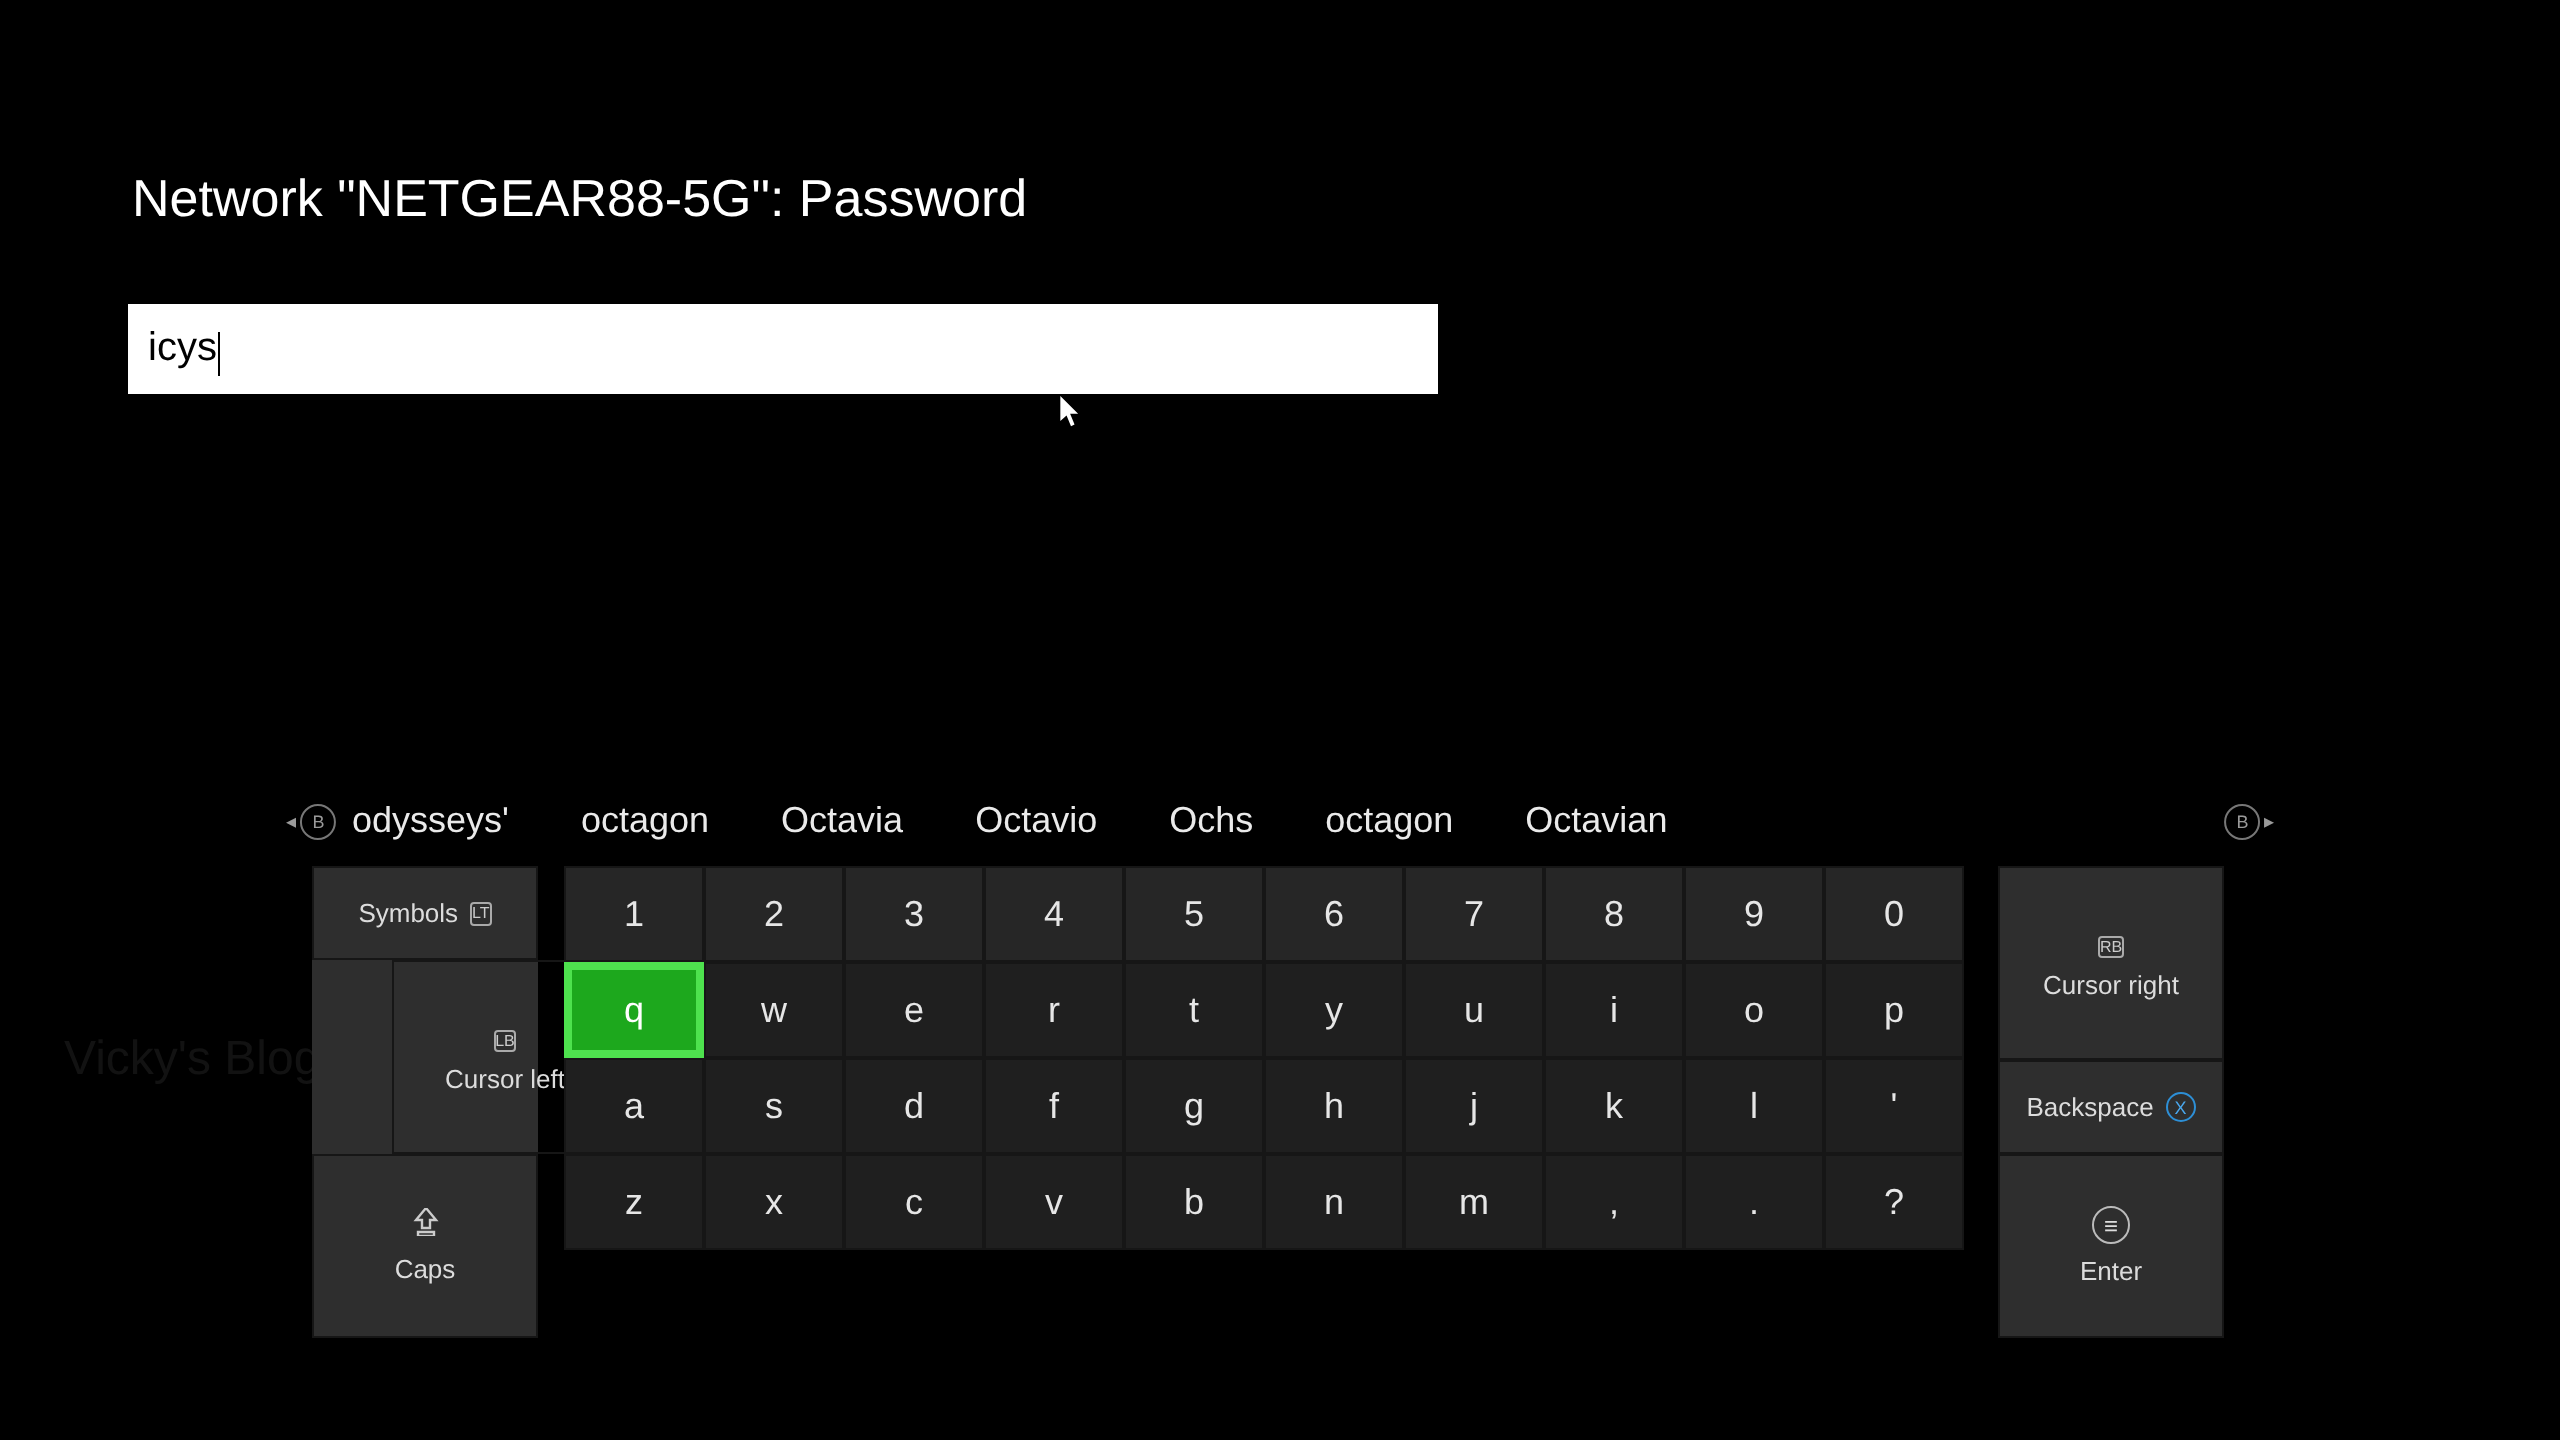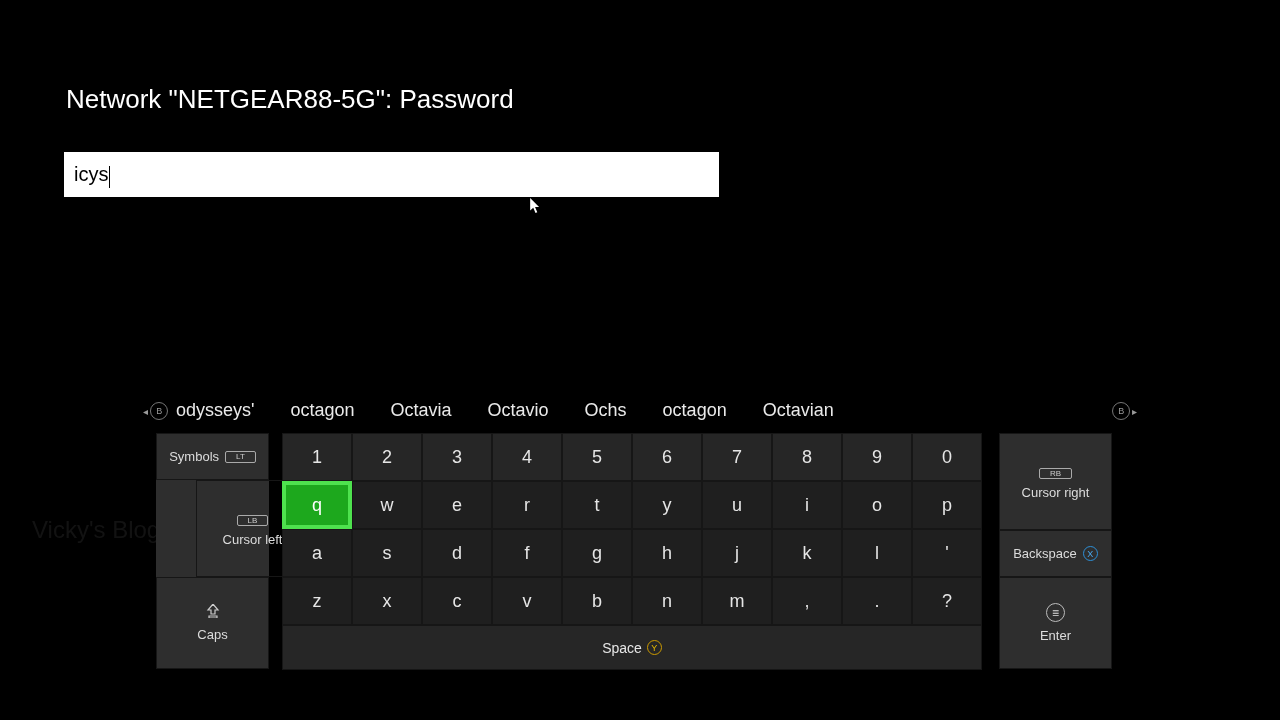--- a/index.html
+++ b/index.html
@@ -32,21 +32,21 @@
   .side-col.left { left:156px; }
   .side-col.right { left:999px; }
   .side-cell { width:113px; display:flex; flex-direction:column; align-items:center; justify-content:center; color:#dcdcdc; font-size:13px; border:1px solid #161616; }
   
   .key-row { display:flex; }
   .key { width:70px; height:48px; border:1px solid #161616; background:#1f1f1f; display:flex; align-items:center; justify-content:center; font-size:18px; color:#e6e6e6; cursor:pointer; }
   .key.num { background:#262626; }
   .key.sel { background:#1da81d; border:4px solid #4ee24e; color:#fff; font-weight:500; }
   .space-key { width:700px; height:45px; border:1px solid #161616; background:#262626; display:flex; align-items:center; justify-content:center; font-size:14px; color:#e6e6e6; cursor:pointer; gap:5px; }
   
-  .mini-tag { border:1px solid #aaa; border-radius:2px; font-size:8px; padding:0px 10px; line-height:10px; letter-spacing:0px; color:#ccc; }
+  .mini-tag { border:1px solid #aaa; border-radius:2px; font-size:8px; padding:0px 0; line-height:10px; letter-spacing:0px; color:#ccc; }
   .mini-circ { display:inline-flex; width:15px; height:15px; border:1.5px solid #cc9a00; border-radius:50%; align-items:center; justify-content:center; font-size:9px; color:#e6b800; }
   .mini-circ-x { display:inline-flex; width:15px; height:15px; border:1.5px solid #2d8fd6; border-radius:50%; align-items:center; justify-content:center; font-size:9px; color:#4aa8ee; }
   .mini-enter { display:inline-flex; width:19px; height:19px; border:1.5px solid #bbb; border-radius:50%; align-items:center; justify-content:center; font-size:12px; color:#ddd; }
   
   .ico { display:inline-block; }
 </style>
 </head>
 <body>
 
 <div class="title">Network "NETGEAR88-5G": Password</div>
@@ -159,21 +159,15 @@
         <div class="key">x</div>
         <div class="key">c</div>
         <div class="key">v</div>
         <div class="key">b</div>
         <div class="key">n</div>
         <div class="key">m</div>
         <div class="key">,</div>
         <div class="key">.</div>
         <div class="key">?</div>
       </div>
-    <div class="key-row">
-      <div class="space-key">
-        <span>Space</span>
-        <span class="mini-circ">Y</span>
-      </div>
-    </div>
   </div>
 
 </div>
 
 </body></html>

